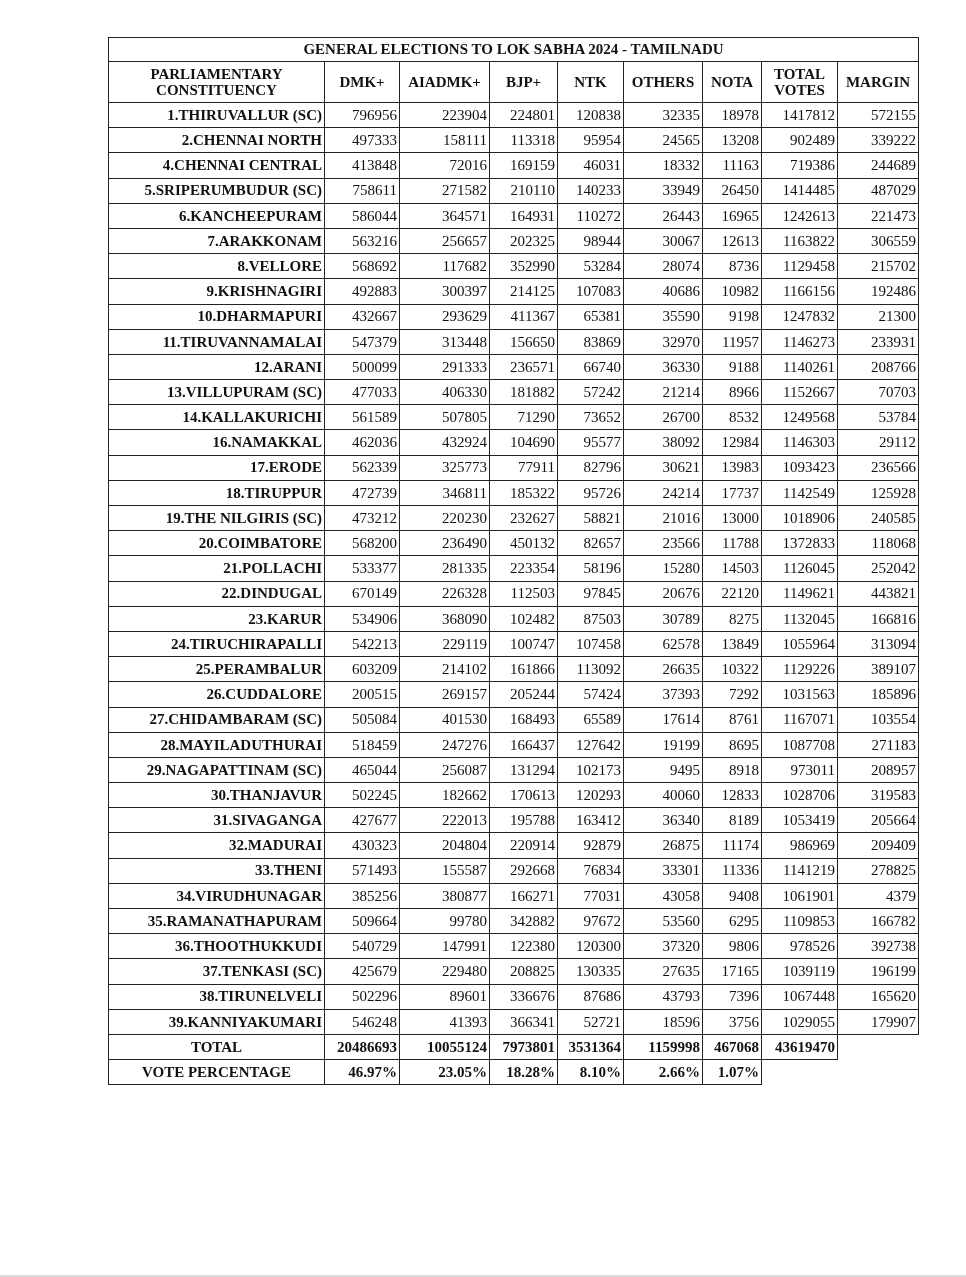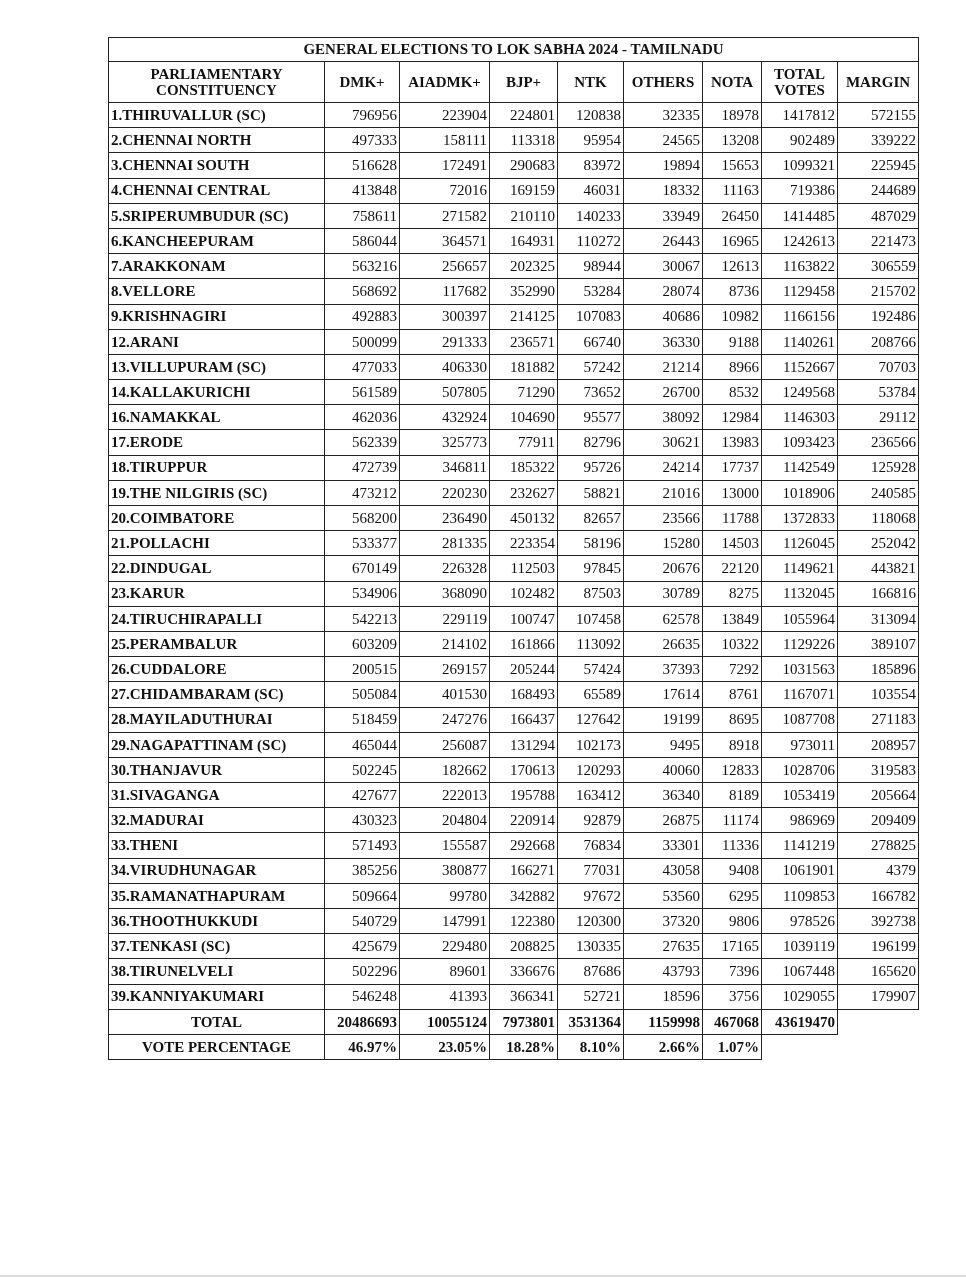--- a/index.html
+++ b/index.html
@@ -5,21 +5,21 @@
   html, body { margin:0; padding:0; background:#ffffff; }
   body { width:966px; height:1277px; position:relative; overflow:hidden;
          font-family:"Liberation Serif","DejaVu Serif",serif; color:#111; }
   .page-bottom-rule { position:absolute; left:0; right:0; bottom:0; height:2px; background:#d9d9d9; }
   table.results { position:absolute; left:100px; top:37px; border-collapse:collapse; table-layout:fixed;margin-left:8px; }
   table.results td, table.results th { border:1.5px solid #222; padding:0 2px; font-size:15px; line-height:1.1;
        white-space:nowrap; overflow:hidden; }
   .title-row th { height:23px; font-size:15px; font-weight:bold; text-align:center; }
   .head-row th { height:40px; font-weight:bold; text-align:center; vertical-align:middle; line-height:20px; }
   .data-row td { height:24.2px; }
-  td.name { font-weight:bold; text-align:left; font-size:15.5px; }
+  td.name { font-weight:bold; text-align:right; font-size:15.5px; }
   td.num { text-align:right; }
   .total-row td, .pct-row td { height:24.2px; font-weight:bold; }
   .total-row td.label, .pct-row td.label { text-align:center; }
   td.blank { border:none !important; }
   col.c-name { width:216px; } col.c-dmk { width:75px; } col.c-aiadmk { width:90px; }
   col.c-bjp { width:68px; } col.c-ntk { width:66px; } col.c-oth { width:79px; }
   col.c-nota { width:59px; } col.c-total { width:76px; } col.c-margin { width:81px; }
 </style>
 </head>
 <body>
@@ -69,31 +69,20 @@
         <td class="num">497333</td>
         <td class="num">158111</td>
         <td class="num">113318</td>
         <td class="num">95954</td>
         <td class="num">24565</td>
         <td class="num">13208</td>
         <td class="num">902489</td>
         <td class="num">339222</td>
       </tr>
       <tr class="data-row">
-        <td class="name">3.CHENNAI SOUTH</td>
-        <td class="num">516628</td>
-        <td class="num">172491</td>
-        <td class="num">290683</td>
-        <td class="num">83972</td>
-        <td class="num">19894</td>
-        <td class="num">15653</td>
-        <td class="num">1099321</td>
-        <td class="num">225945</td>
-      </tr>
-      <tr class="data-row">
         <td class="name">4.CHENNAI CENTRAL</td>
         <td class="num">413848</td>
         <td class="num">72016</td>
         <td class="num">169159</td>
         <td class="num">46031</td>
         <td class="num">18332</td>
         <td class="num">11163</td>
         <td class="num">719386</td>
         <td class="num">244689</td>
       </tr>
@@ -144,20 +133,42 @@
       <tr class="data-row">
         <td class="name">9.KRISHNAGIRI</td>
         <td class="num">492883</td>
         <td class="num">300397</td>
         <td class="num">214125</td>
         <td class="num">107083</td>
         <td class="num">40686</td>
         <td class="num">10982</td>
         <td class="num">1166156</td>
         <td class="num">192486</td>
+      </tr>
+      <tr class="data-row">
+        <td class="name">10.DHARMAPURI</td>
+        <td class="num">432667</td>
+        <td class="num">293629</td>
+        <td class="num">411367</td>
+        <td class="num">65381</td>
+        <td class="num">35590</td>
+        <td class="num">9198</td>
+        <td class="num">1247832</td>
+        <td class="num">21300</td>
+      </tr>
+      <tr class="data-row">
+        <td class="name">11.TIRUVANNAMALAI</td>
+        <td class="num">547379</td>
+        <td class="num">313448</td>
+        <td class="num">156650</td>
+        <td class="num">83869</td>
+        <td class="num">32970</td>
+        <td class="num">11957</td>
+        <td class="num">1146273</td>
+        <td class="num">233931</td>
       </tr>
       <tr class="data-row">
         <td class="name">12.ARANI</td>
         <td class="num">500099</td>
         <td class="num">291333</td>
         <td class="num">236571</td>
         <td class="num">66740</td>
         <td class="num">36330</td>
         <td class="num">9188</td>
         <td class="num">1140261</td>

